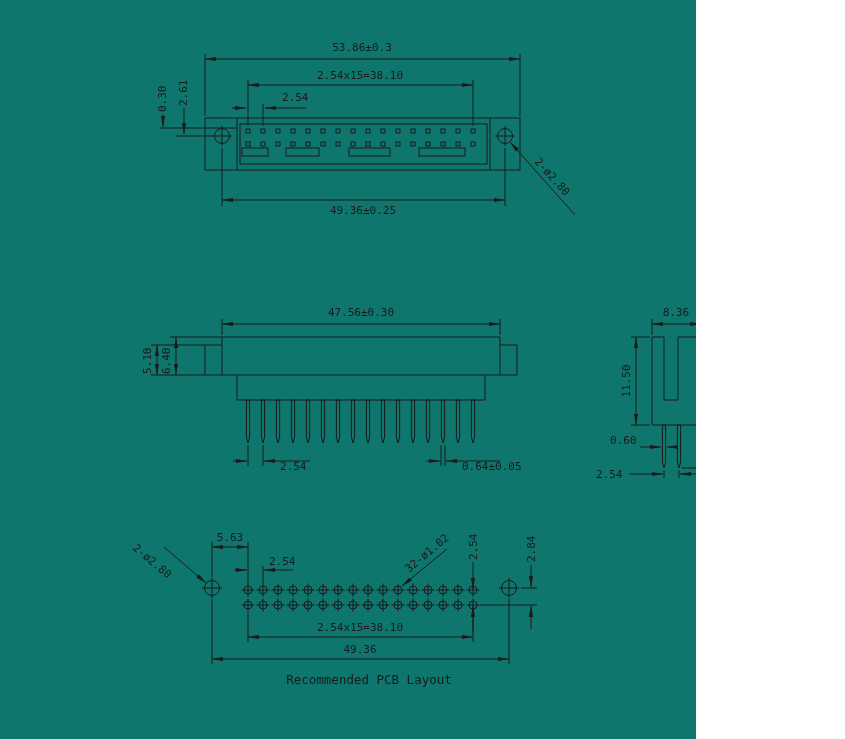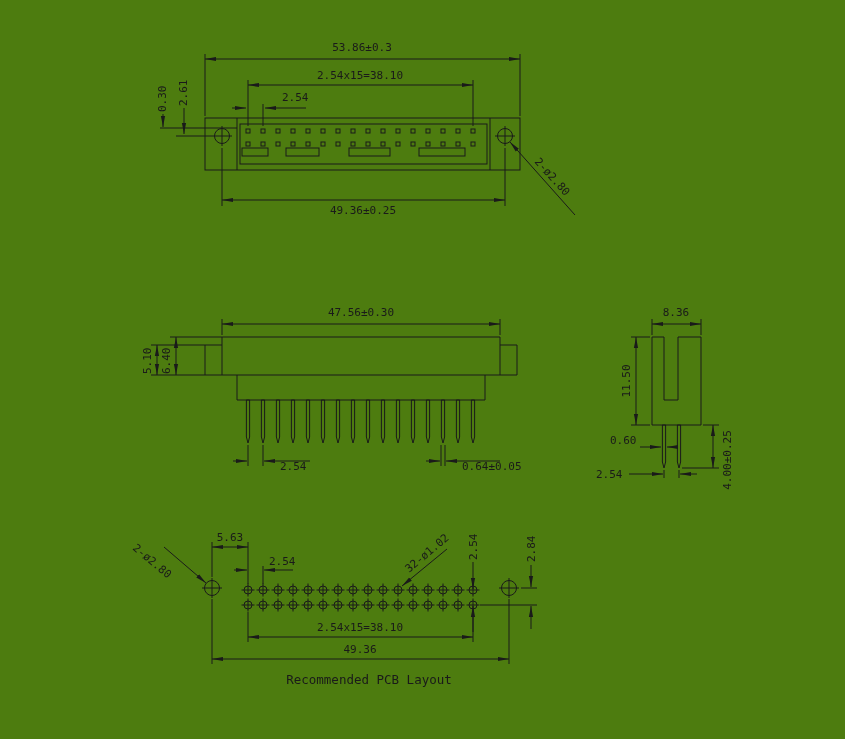--- a/index.html
+++ b/index.html
@@ -1,17 +1,17 @@
 <!DOCTYPE html>
 <html><head>
 <meta charset="utf-8">
 <title>Drawing</title>
 <style>
   html,body{margin:0;padding:0;background:#ffffff;}
-  #stage{position:relative;width:845px;height:739px;background:#4d7c0f;overflow:hidden;}
+  #stage{position:relative;width:696px;height:739px;background:#0f766e;overflow:hidden;}
   svg{position:absolute;left:0;top:0;}
   .ln{stroke:#1a1a1a;stroke-width:1;fill:none;}
   svg text{font-family:"DejaVu Sans Mono","Liberation Mono",monospace;font-size:11px;fill:#1a1a1a;letter-spacing:0px;}
   svg text.cap{font-size:12.5px;}
 </style>
 </head>
 <body>
 
 <div id="stage">
 <svg width="845" height="739" viewBox="0 0 845 739" xmlns="http://www.w3.org/2000/svg">

